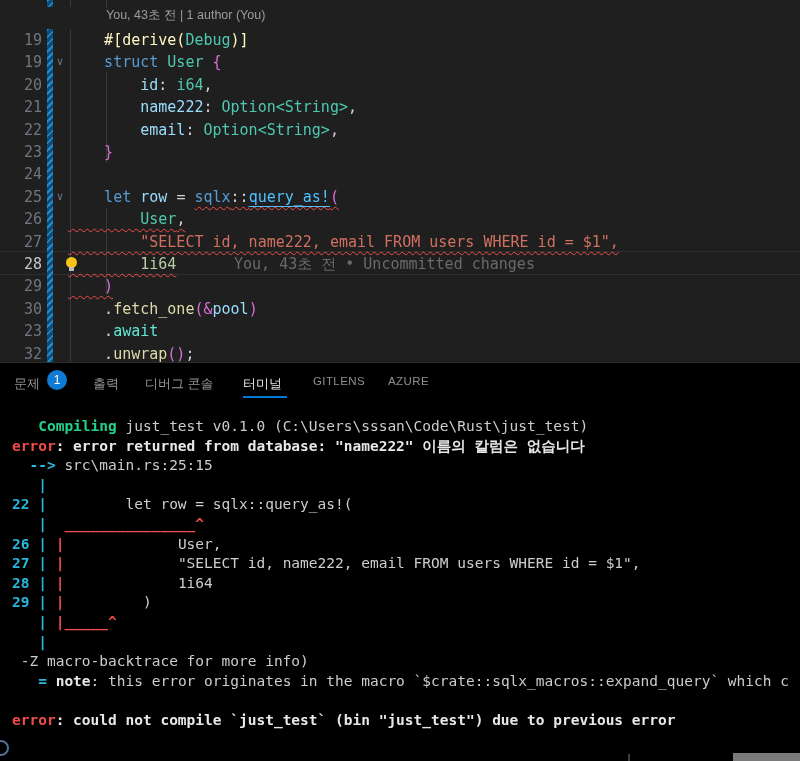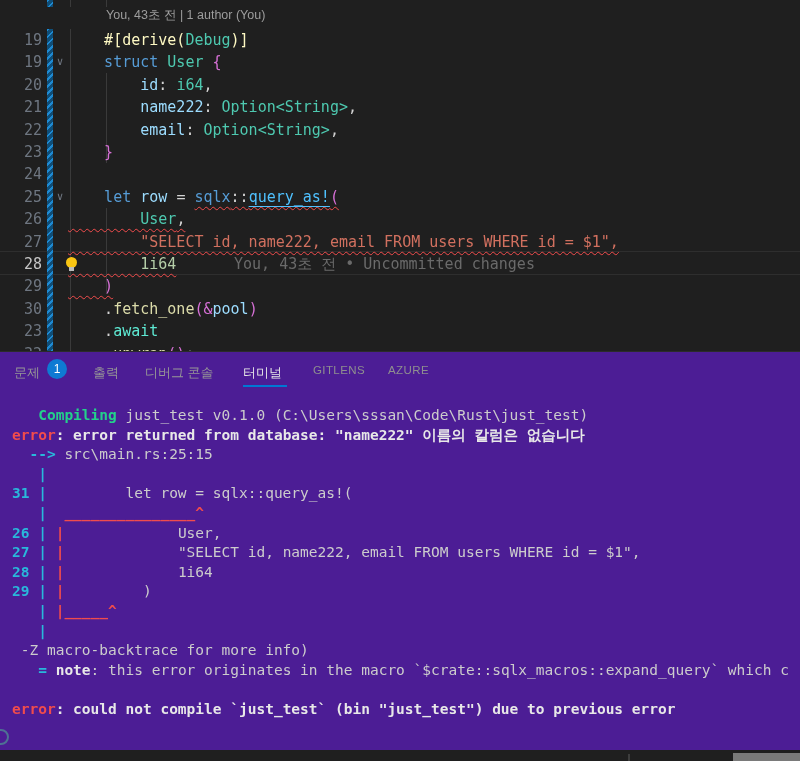--- a/index.html
+++ b/index.html
@@ -22,21 +22,21 @@
   .fn{color:#dcdcaa;} .ctrl{color:#5eead4;} .mod{color:#569cd6;}
   .macro{color:#4fc1ff;text-decoration:underline;text-decoration-thickness:1px;text-underline-offset:4px;}
   .wavy{text-decoration:underline;text-decoration-style:wavy;text-decoration-color:#f14c4c;
     text-decoration-thickness:1px;text-underline-offset:4px;text-decoration-skip-ink:none;}
   .chevron{position:absolute;left:53px;width:14px;text-align:center;color:#6e7681;
     font-size:11px;line-height:22.4px;cursor:pointer;}
   .bulb{position:absolute;left:66px;width:11px;height:11px;background:#f9c513;border-radius:50%;}
   .bulb:after{content:"";position:absolute;left:3px;top:10px;width:5px;height:4px;background:#bdbdbd;}
   .inline-blame{position:absolute;left:234px;font-size:15px;line-height:22.4px;color:#6a6a6a;white-space:pre;}
   
-  .panel{position:absolute;left:0;top:351px;width:800px;height:399px;background:#4c1d95;border-top:1px solid #2b2b2b;box-sizing:border-box;}
+  .panel{position:absolute;left:0;top:362px;width:800px;height:399px;background:#000000;border-top:1px solid #2b2b2b;box-sizing:border-box;}
   .tab{position:absolute;top:12px;font-family:"Liberation Sans",sans-serif;font-size:13px;
     color:#969696;cursor:pointer;white-space:nowrap;}
   .tab.active{color:#e7e7e7;}
   .tab.caps{font-size:11.5px;letter-spacing:.4px;color:#8f8f8f;}
   .tab-underline{position:absolute;left:243px;top:33px;width:44px;height:2px;background:#0078d4;}
   .badge{position:absolute;left:47px;top:7px;width:20px;height:20px;border-radius:50%;background:#0e7ad3;
     color:#ffffff;font-family:"Liberation Sans",sans-serif;font-size:12px;text-align:center;line-height:20px;}
   .terminal{position:absolute;left:12px;top:54px;width:788px;}
   .trow{height:19.6px;line-height:19.6px;font-size:14.5px;white-space:pre;color:#cccccc;overflow:hidden;}
   .tgreen{color:#23d18b;font-weight:bold;} .tred{color:#f14c4c;font-weight:bold;}
@@ -115,21 +115,21 @@
     <div class="tab active" style="left:243px;">터미널</div>
     <div class="tab caps" style="left:313px;">GITLENS</div>
     <div class="tab caps" style="left:388px;">AZURE</div>
     <div class="tab-underline"></div>
 
     <div class="terminal" id="terminal-root">
         <div class="trow"><span class="tgreen">   Compiling</span><span class="tfg"> just_test v0.1.0 (C:\Users\sssan\Code\Rust\just_test)</span></div>
         <div class="trow"><span class="tred">error</span><span class="twb">: error returned from database: "name222" 이름의 칼럼은 없습니다</span></div>
         <div class="trow"><span class="tblue">  --&gt; </span><span class="tfg">src\main.rs:25:15</span></div>
         <div class="trow"><span class="tblue">   |</span></div>
-        <div class="trow"><span class="tblue">31 |</span><span class="tfg">         let row = sqlx::query_as!(</span></div>
+        <div class="trow"><span class="tblue">22 |</span><span class="tfg">         let row = sqlx::query_as!(</span></div>
         <div class="trow"><span class="tblue">   |</span><span class="tredm">  _______________^</span></div>
         <div class="trow"><span class="tblue">26 |</span><span class="tredm"> |</span><span class="tfg">             User,</span></div>
         <div class="trow"><span class="tblue">27 |</span><span class="tredm"> |</span><span class="tfg">             "SELECT id, name222, email FROM users WHERE id = $1",</span></div>
         <div class="trow"><span class="tblue">28 |</span><span class="tredm"> |</span><span class="tfg">             1i64</span></div>
         <div class="trow"><span class="tblue">29 |</span><span class="tredm"> |</span><span class="tfg">         )</span></div>
         <div class="trow"><span class="tblue">   |</span><span class="tredm"> |_____^</span></div>
         <div class="trow"><span class="tblue">   |</span></div>
         <div class="trow"><span class="tfg"> -Z macro-backtrace for more info)</span></div>
         <div class="trow"><span class="tblue">   =</span><span class="twb"> note</span><span class="tfg">: this error originates in the macro `$crate::sqlx_macros::expand_query` which c</span></div>
         <div class="trow"></div>

